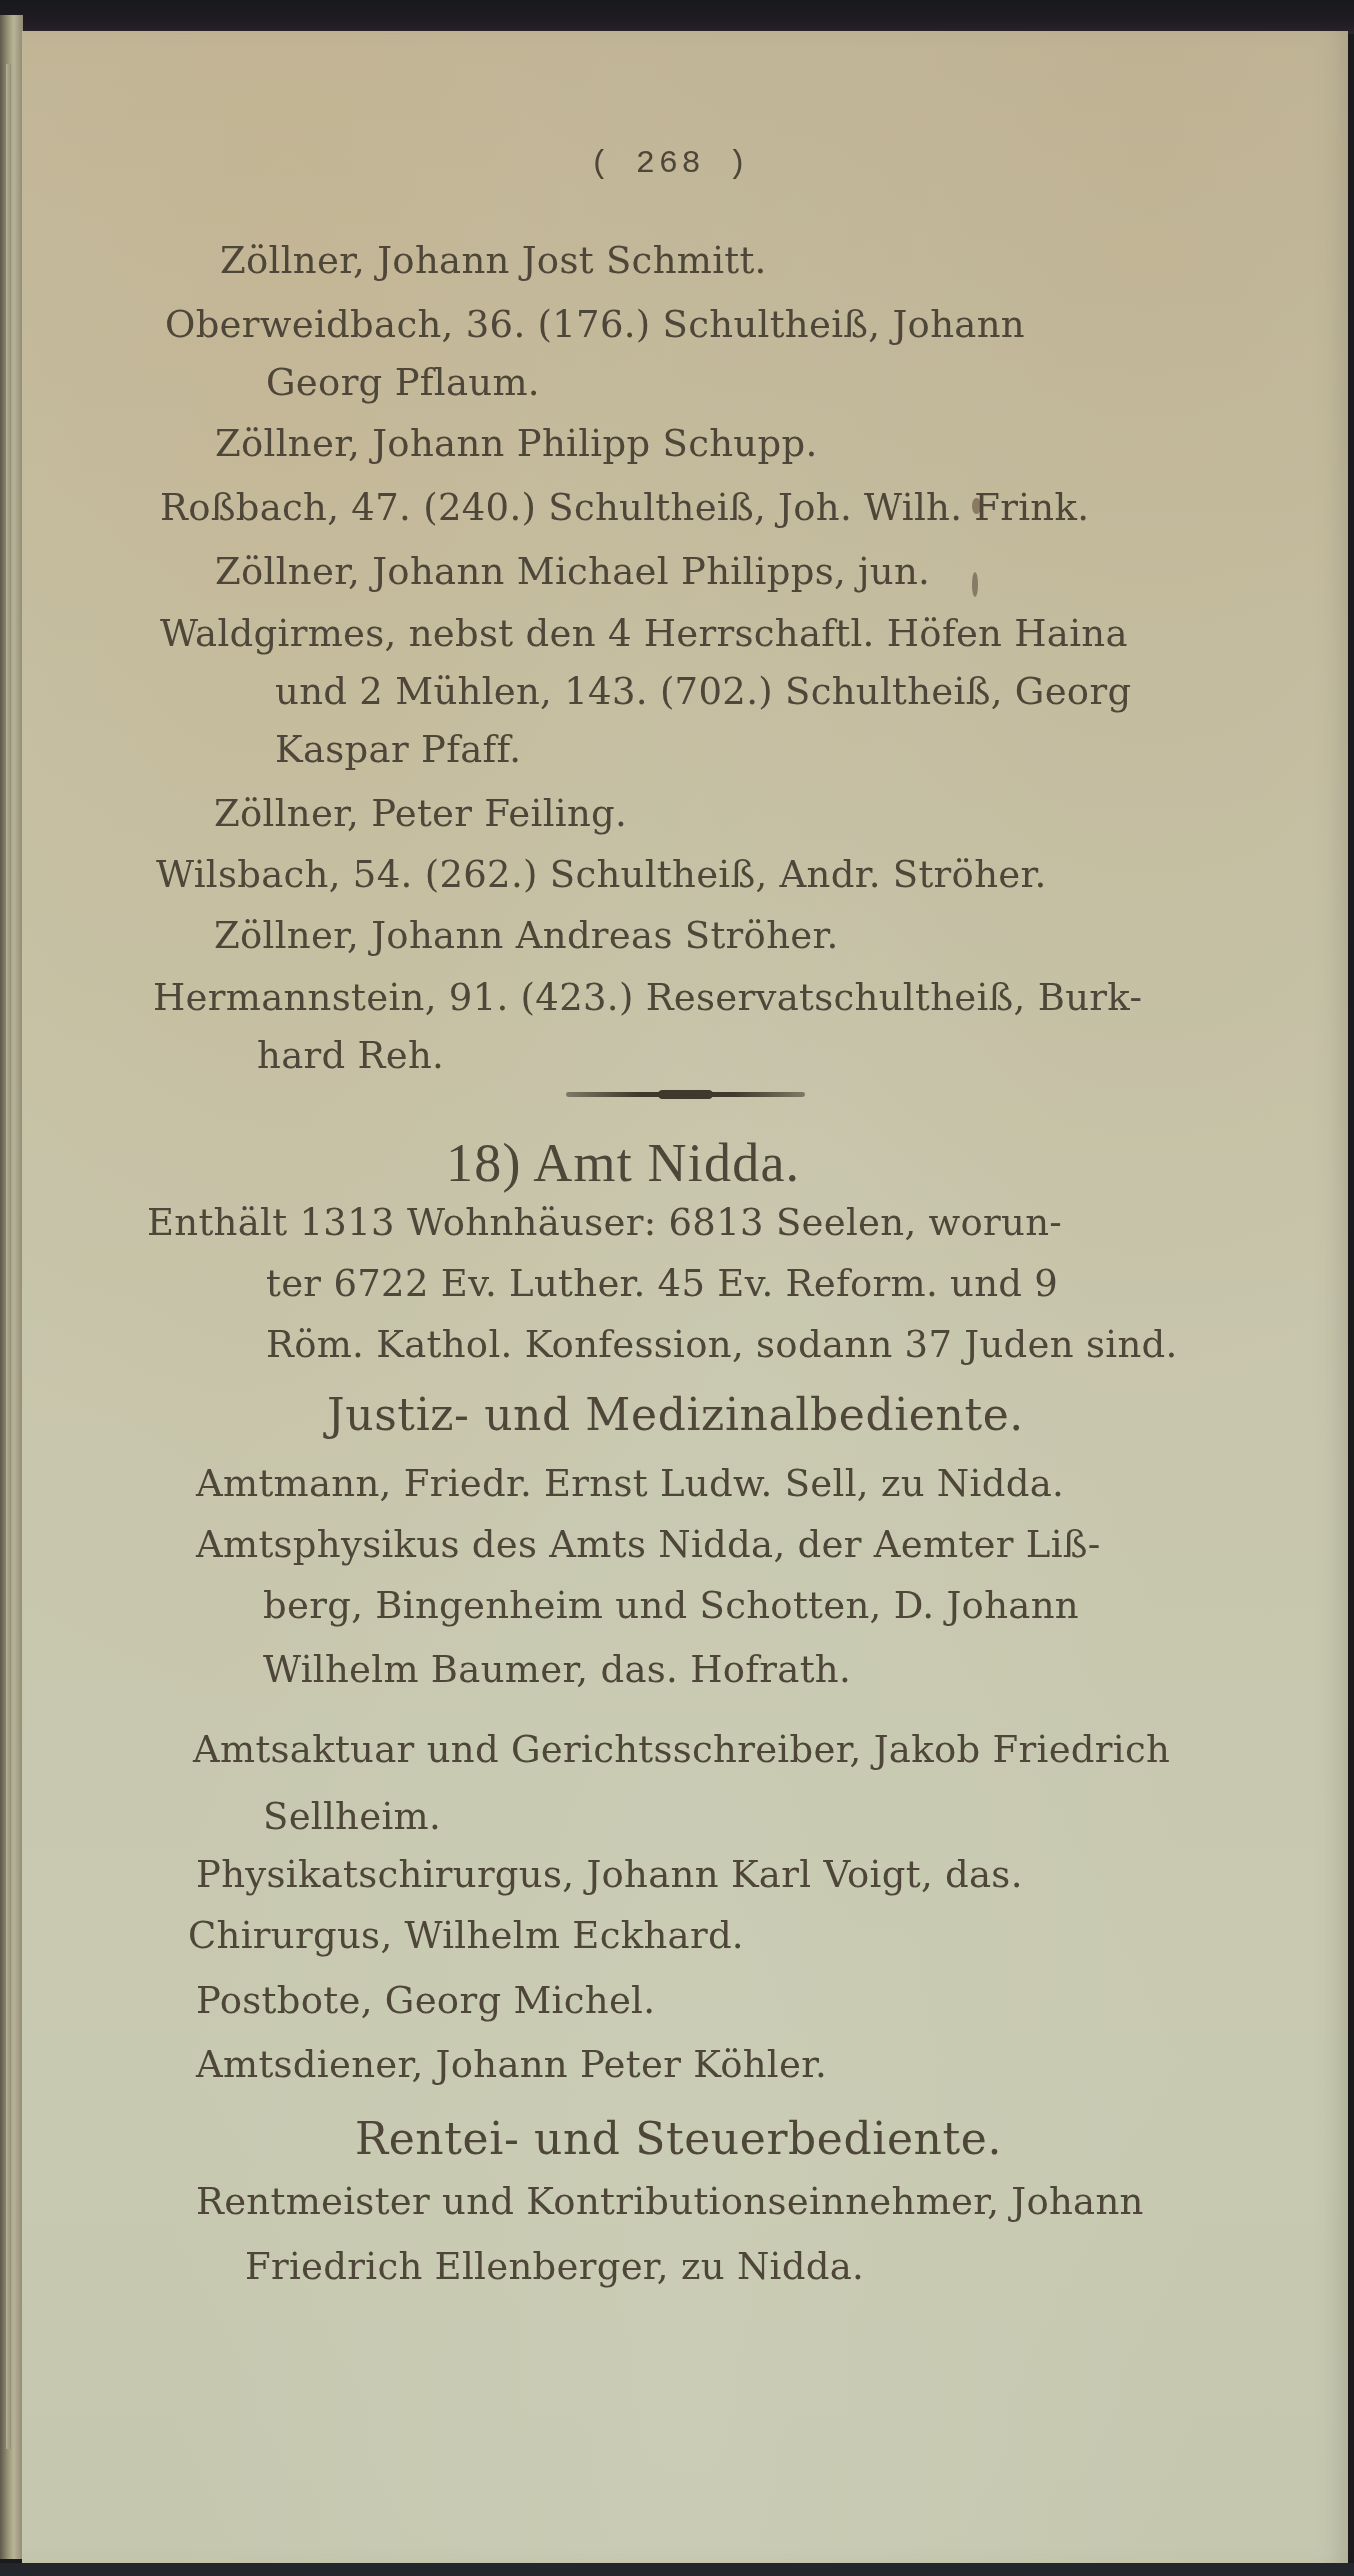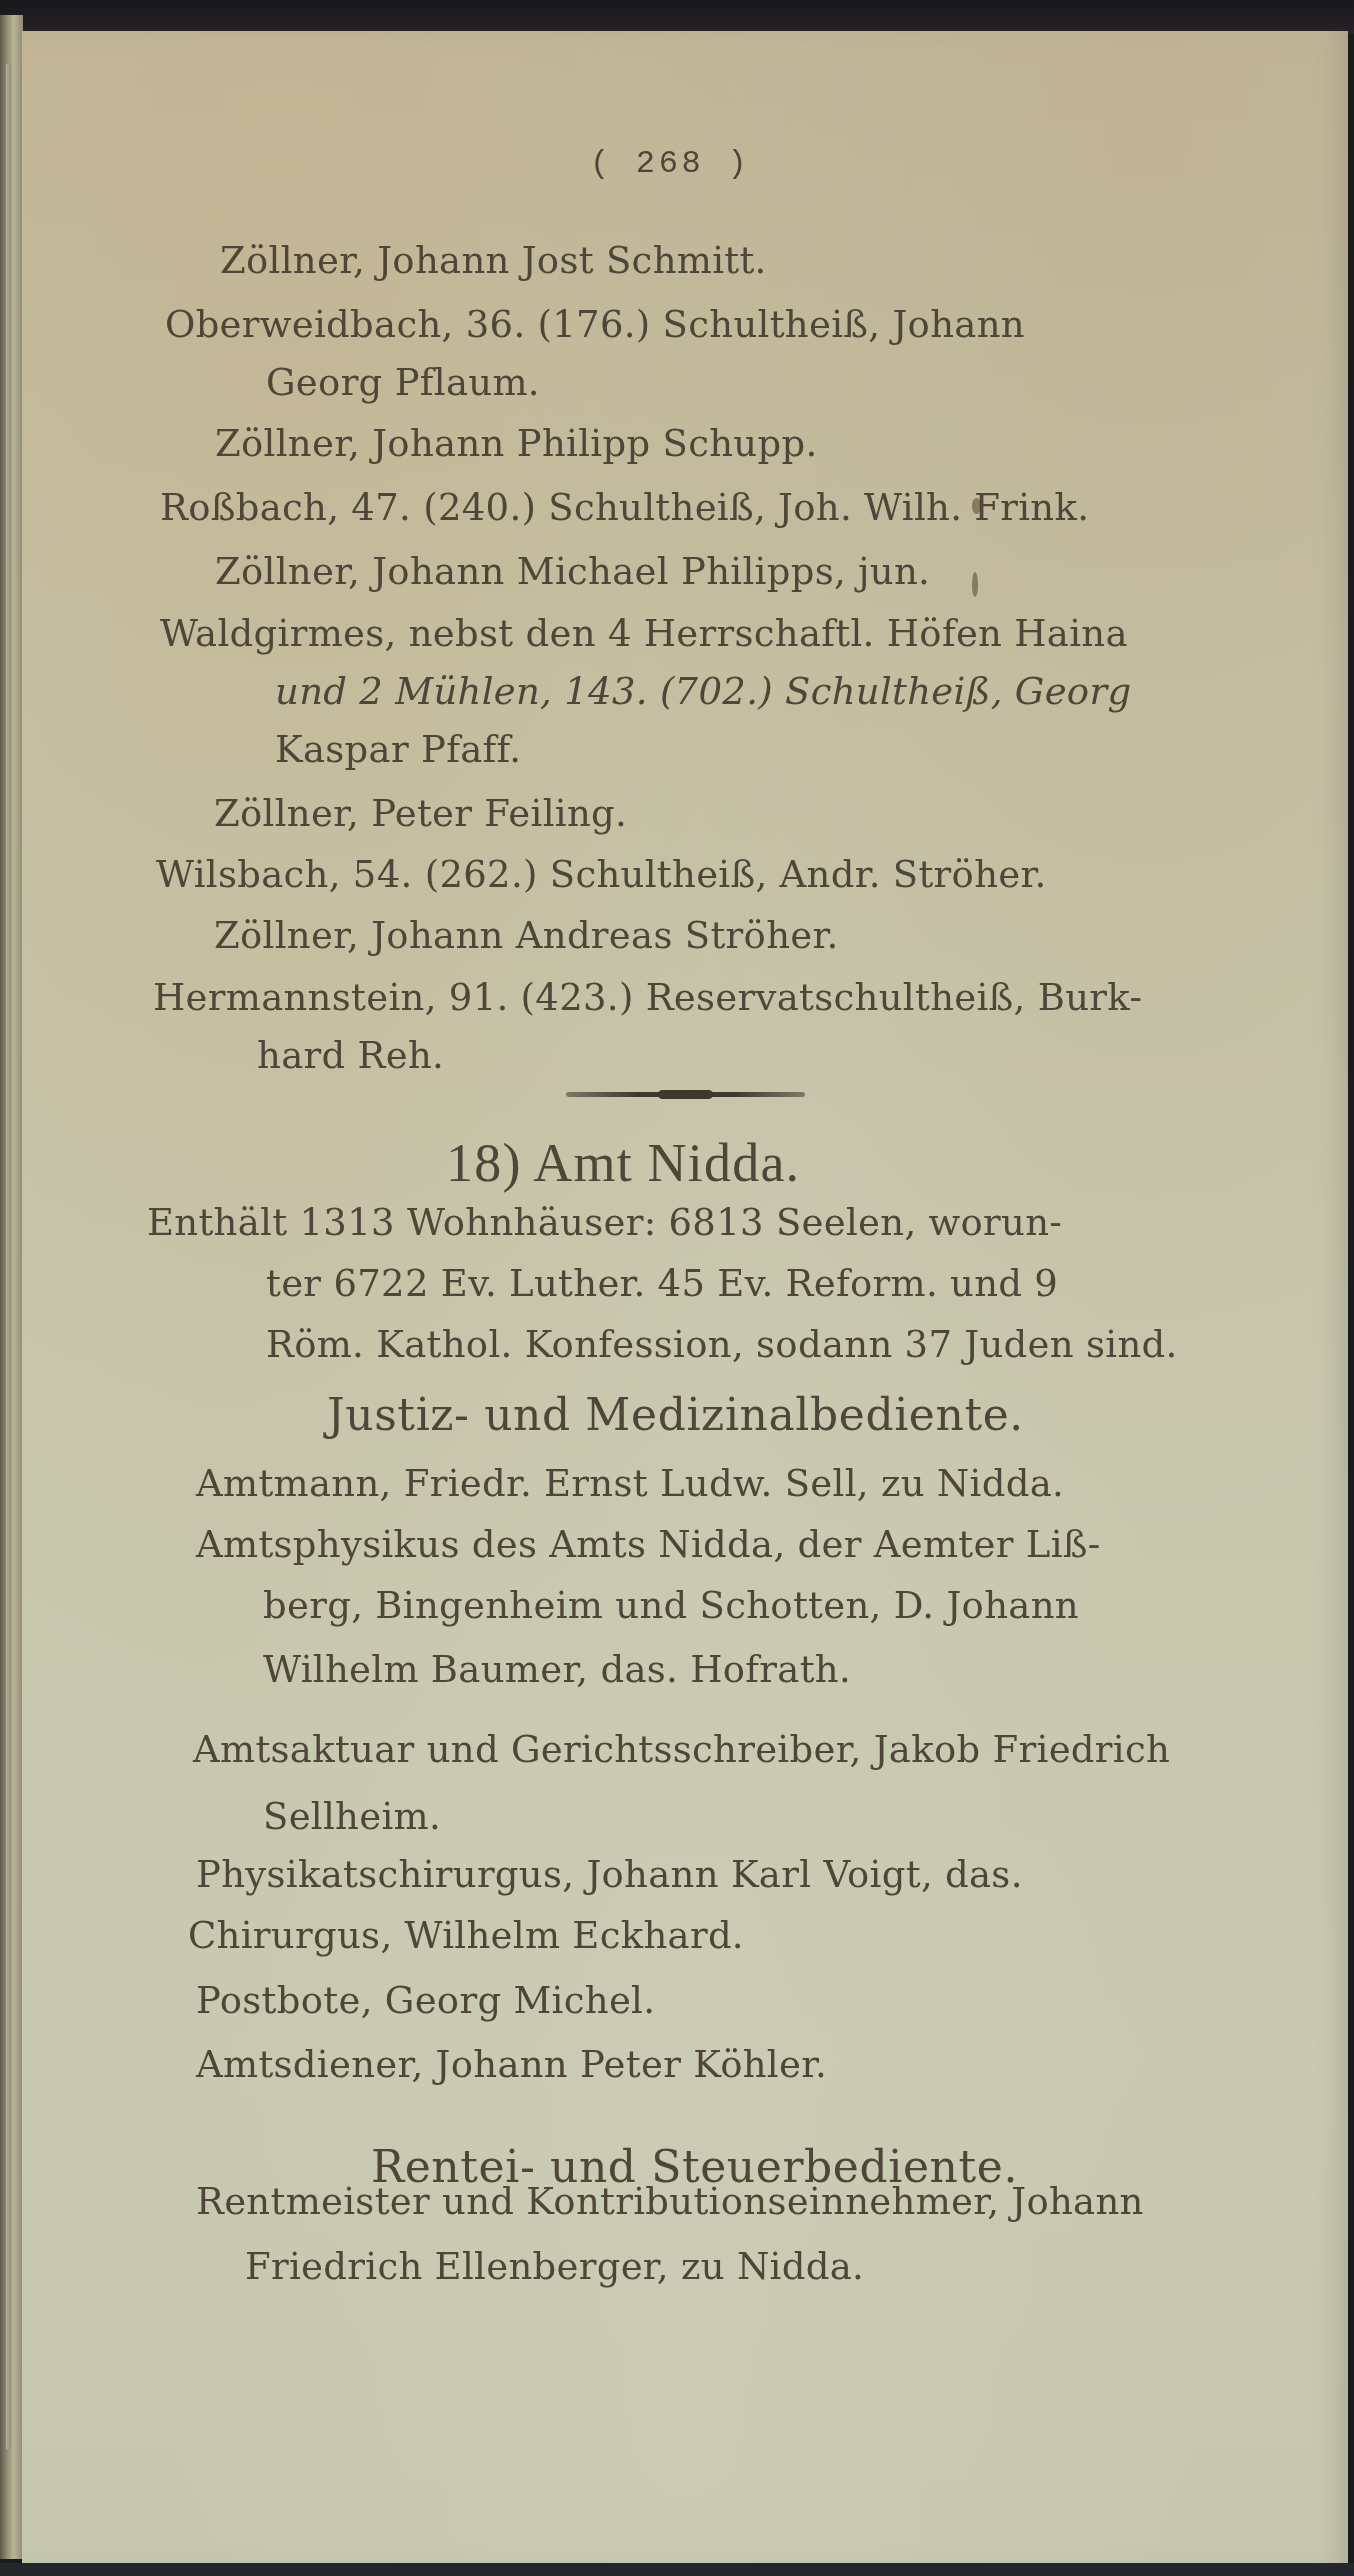--- a/index.html
+++ b/index.html
@@ -108,21 +108,21 @@
 
 <div class="text pageno" style="left:590px; top:148px;">( 268 )</div>
 
 <div class="text" style="left:220px; top:242px;">Zöllner, Johann Jost Schmitt.</div>
 <div class="text" style="left:165px; top:306px;">Oberweidbach, 36. (176.) Schultheiß, Johann</div>
 <div class="text" style="left:266px; top:364px;">Georg Pflaum.</div>
 <div class="text" style="left:215px; top:425px;">Zöllner, Johann Philipp Schupp.</div>
 <div class="text" style="left:160px; top:489px;">Roßbach, 47. (240.) Schultheiß, Joh. Wilh. Frink.</div>
 <div class="text" style="left:215px; top:553px;">Zöllner, Johann Michael Philipps, jun.</div>
 <div class="text" style="left:160px; top:615px;">Waldgirmes, nebst den 4 Herrschaftl. Höfen Haina</div>
-<div class="text" style="left:275px; top:673px;font-style:italic;">und 2 Mühlen, 143. (702.) Schultheiß, Georg</div>
+<div class="text" style="left:275px; top:673px;">und 2 Mühlen, 143. (702.) Schultheiß, Georg</div>
 <div class="text" style="left:275px; top:731px;">Kaspar Pfaff.</div>
 <div class="text" style="left:214px; top:795px;">Zöllner, Peter Feiling.</div>
 <div class="text" style="left:156px; top:856px;">Wilsbach, 54. (262.) Schultheiß, Andr. Ströher.</div>
 <div class="text" style="left:214px; top:917px;">Zöllner, Johann Andreas Ströher.</div>
 <div class="text" style="left:153px; top:979px;">Hermannstein, 91. (423.) Reservatschultheiß, Burk-</div>
 <div class="text" style="left:257px; top:1037px;">hard Reh.</div>
 
 <div class="rule"></div>
 
 <div class="text heading" style="left:446px; top:1136px;">18) Amt Nidda.</div>
@@ -137,21 +137,21 @@
 <div class="text" style="left:196px; top:1526px;">Amtsphysikus des Amts Nidda, der Aemter Liß-</div>
 <div class="text" style="left:263px; top:1587px;">berg, Bingenheim und Schotten, D. Johann</div>
 <div class="text" style="left:263px; top:1651px;">Wilhelm Baumer, das. Hofrath.</div>
 <div class="text" style="left:193px; top:1731px;">Amtsaktuar und Gerichtsschreiber, Jakob Friedrich</div>
 <div class="text" style="left:263px; top:1798px;">Sellheim.</div>
 <div class="text" style="left:196px; top:1856px;">Physikatschirurgus, Johann Karl Voigt, das.</div>
 <div class="text" style="left:188px; top:1917px;text-align:right;">Chirurgus, Wilhelm Eckhard.</div>
 <div class="text" style="left:196px; top:1982px;">Postbote, Georg Michel.</div>
 <div class="text" style="left:196px; top:2046px;">Amtsdiener, Johann Peter Köhler.</div>
 
-<div class="text subheading" style="left:371px; top:2117px;margin-top:28px;">Rentei- und Steuerbediente.</div>
+<div class="text subheading" style="left:355px; top:2117px;">Rentei- und Steuerbediente.</div>
 
 <div class="text" style="left:196px; top:2183px;">Rentmeister und Kontributionseinnehmer, Johann</div>
 <div class="text" style="left:245px; top:2248px;">Friedrich Ellenberger, zu Nidda.</div>
 
 <div class="stain" style="left:972px; top:498px; width:8.6px; height:16px;"></div>
 <div class="stain" style="left:972px; top:572px; width:6.1px; height:24.5px; background:rgba(70,60,45,0.5);"></div>
 
 <div class="bottom-dark"></div>
 
 

